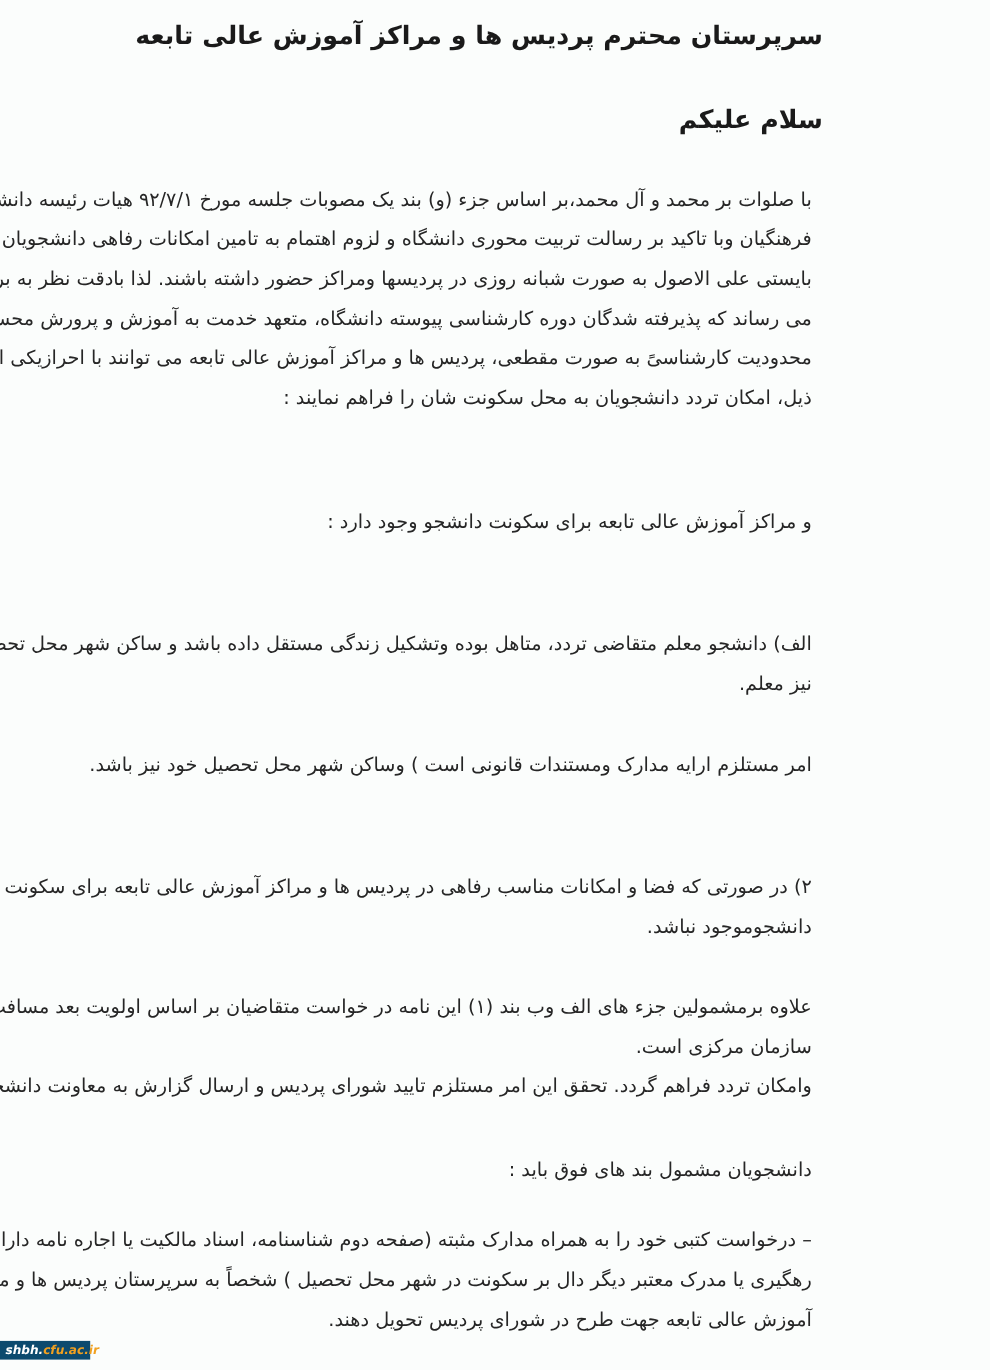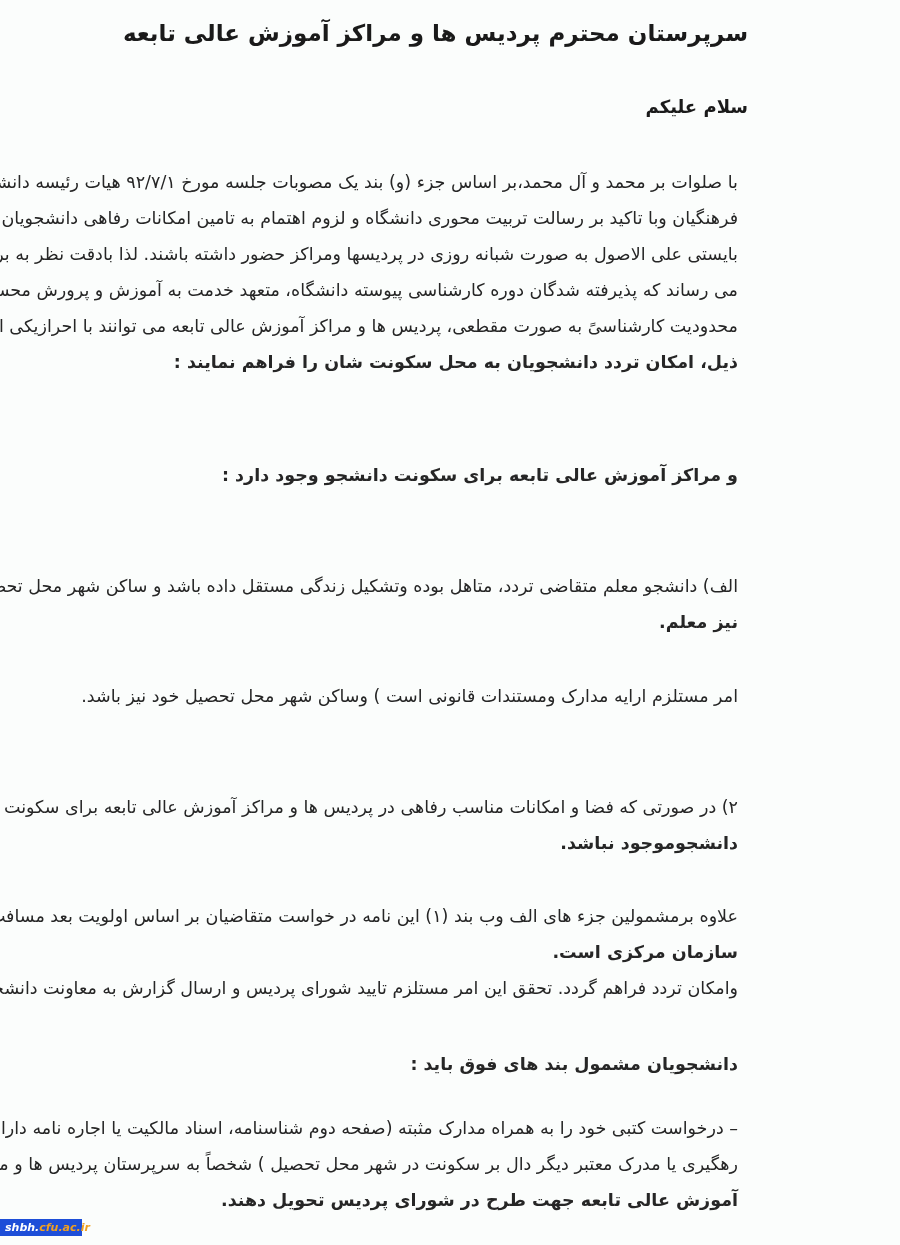--- a/index.html
+++ b/index.html
@@ -29,21 +29,21 @@
       font-size: 23px;
       font-weight: bold;
       color: #1a1a1a;
       white-space: nowrap;
       margin: 0;
     }
     .greeting {
       position: absolute;
       right: 12px;
       top: 96px;
-      font-size: 18px;
+      font-size: 23px;
       font-weight: bold;
       color: #1a1a1a;
       margin: 0;
       text-align: center;
     }
     .para {
       position: absolute;
       right: 12px;
       left: 12px;
       margin: 10px;
@@ -53,33 +53,32 @@
       text-align-last: right;
     }
     .line {
       display: block;
       white-space: nowrap;
       text-align: justify;
       text-align-last: justify;
     }
     .line.last {
       text-align-last: right;
-      font-weight: bold;
     }
     .line.indent-l {
       padding-left: 120px;
       text-align-last: right;
     }
     .watermark {
       position: absolute;
       left: 0;
       top: 1219px;
       width: 82px;
       height: 17px;
-      background: #1d4ed8;
+      background: #0c4a6e;
       color: #ffffff;
       font-family: "DejaVu Sans", sans-serif;
       font-style: italic;
       font-weight: bold;
       font-size: 11px;
       line-height: 17px;
       padding-left: 5px;
       direction: ltr;
       white-space: nowrap;
       box-sizing: border-box;

